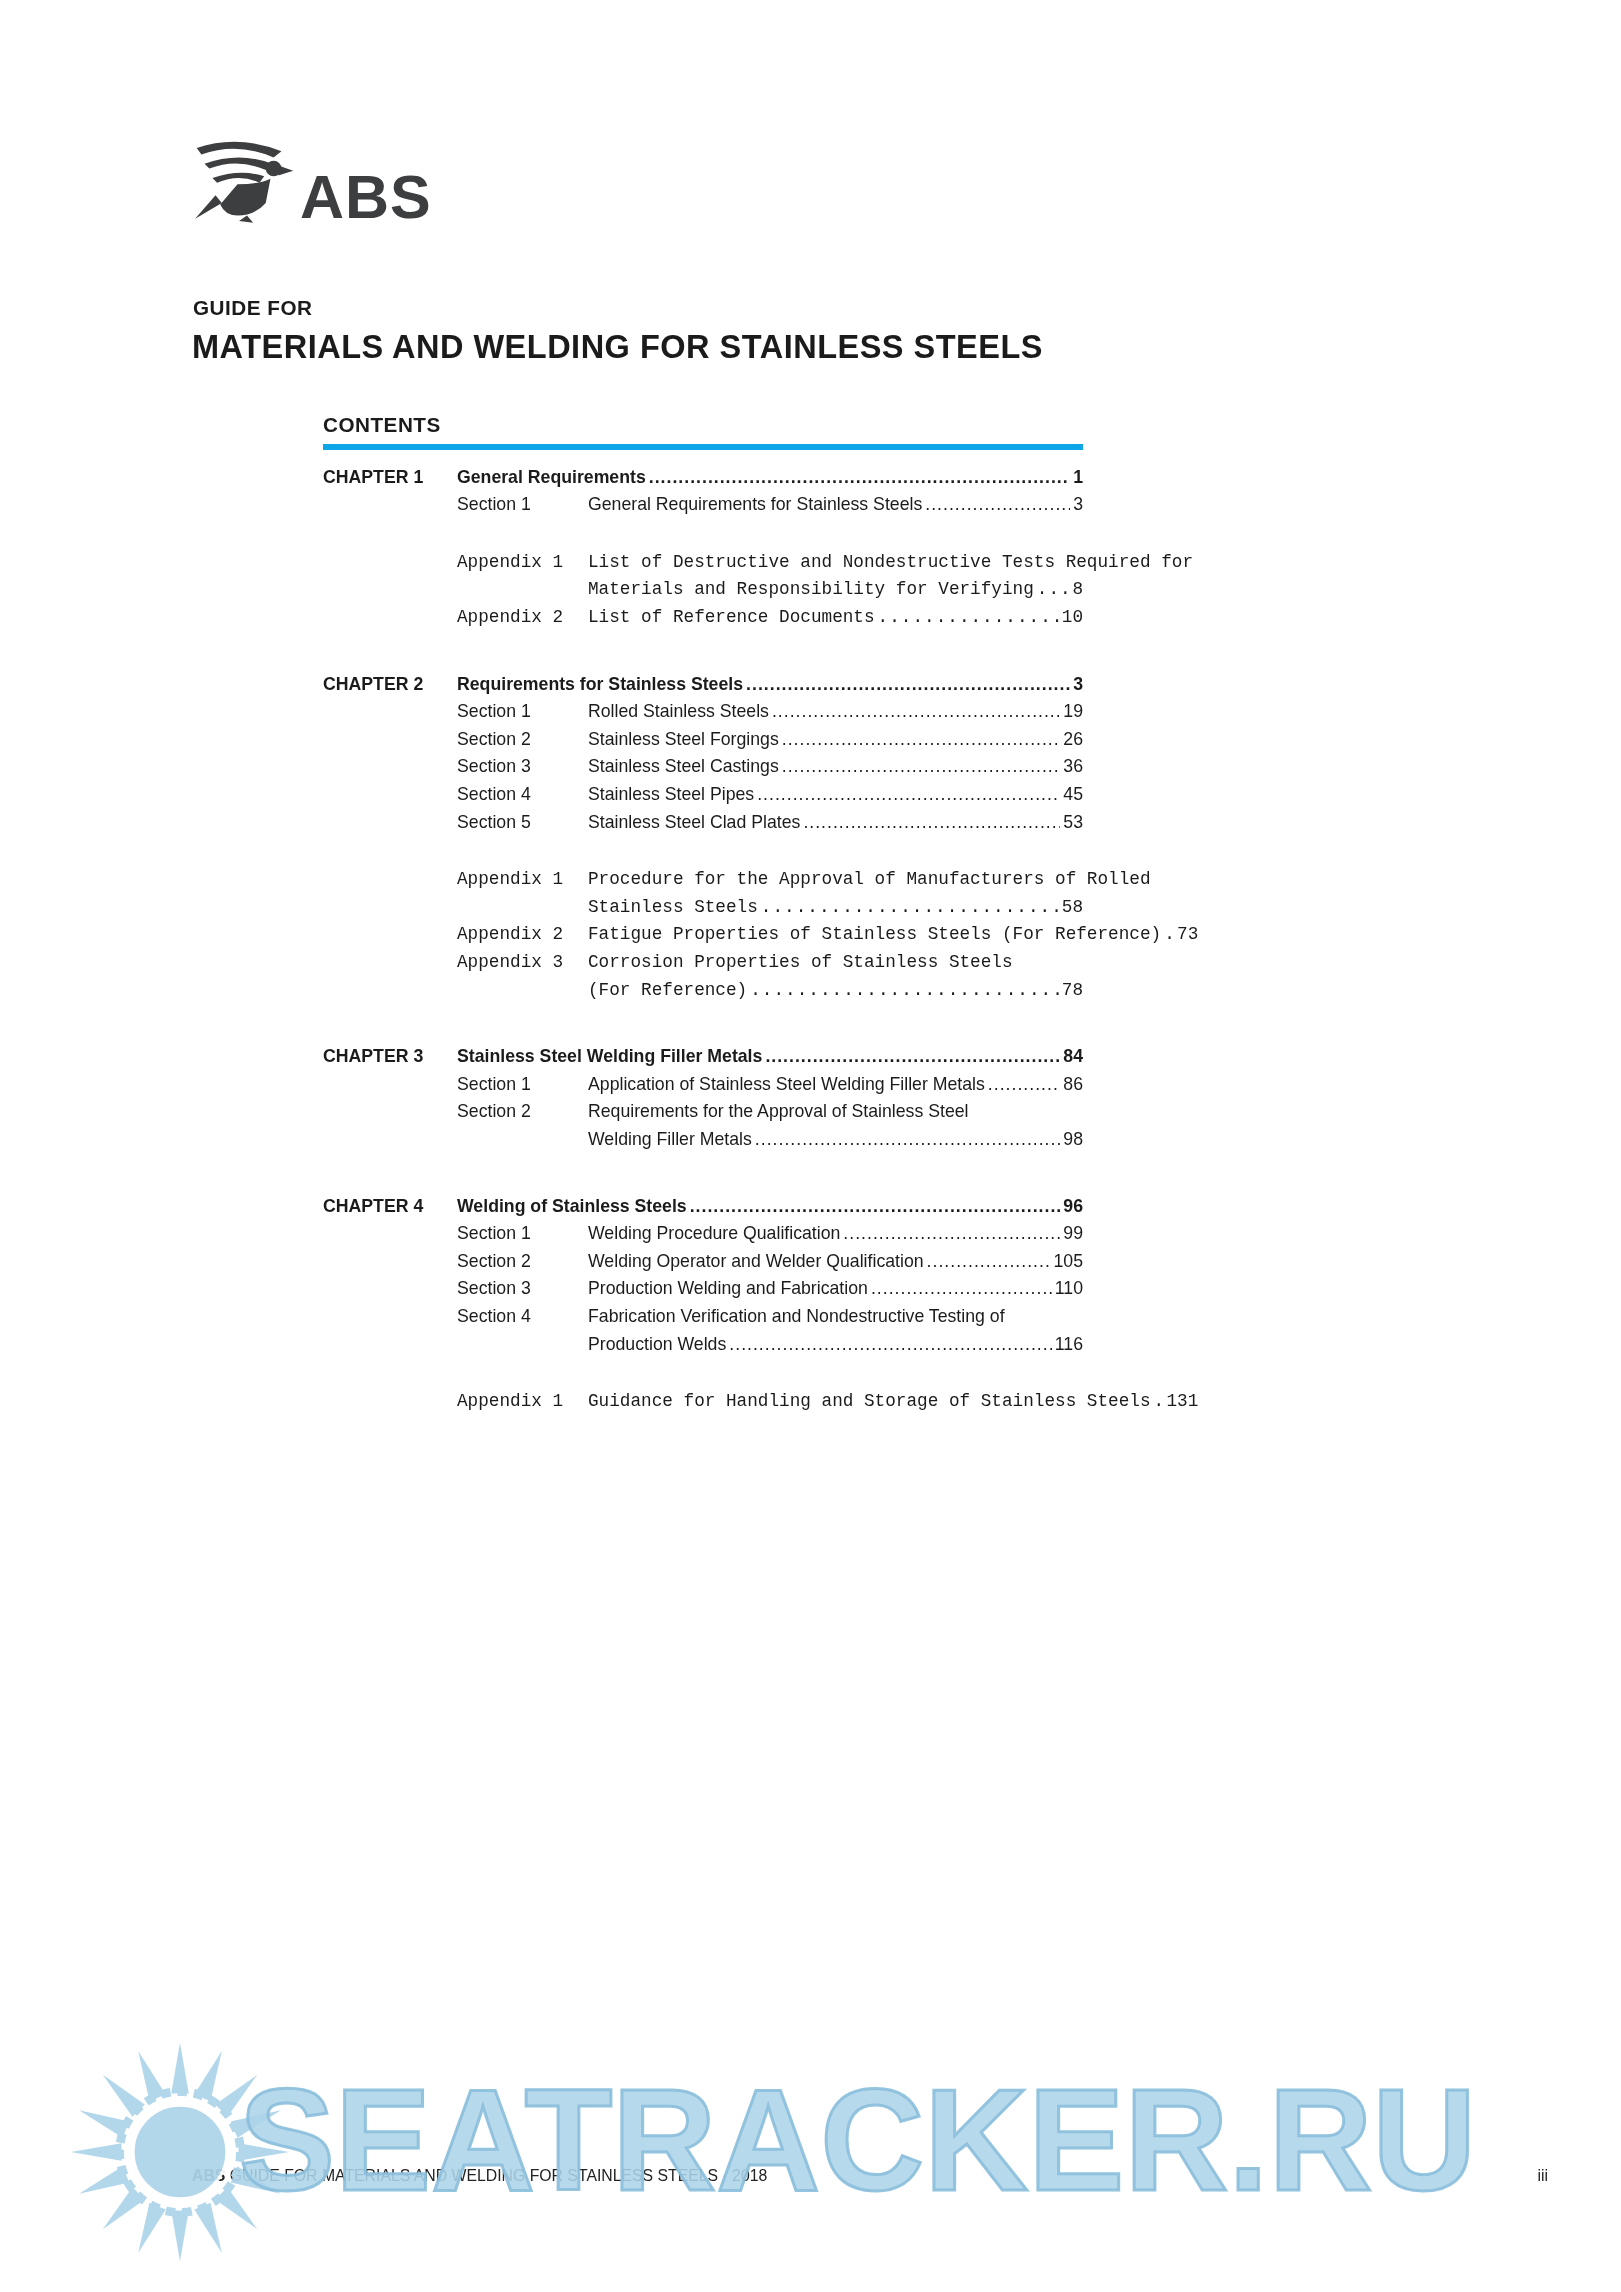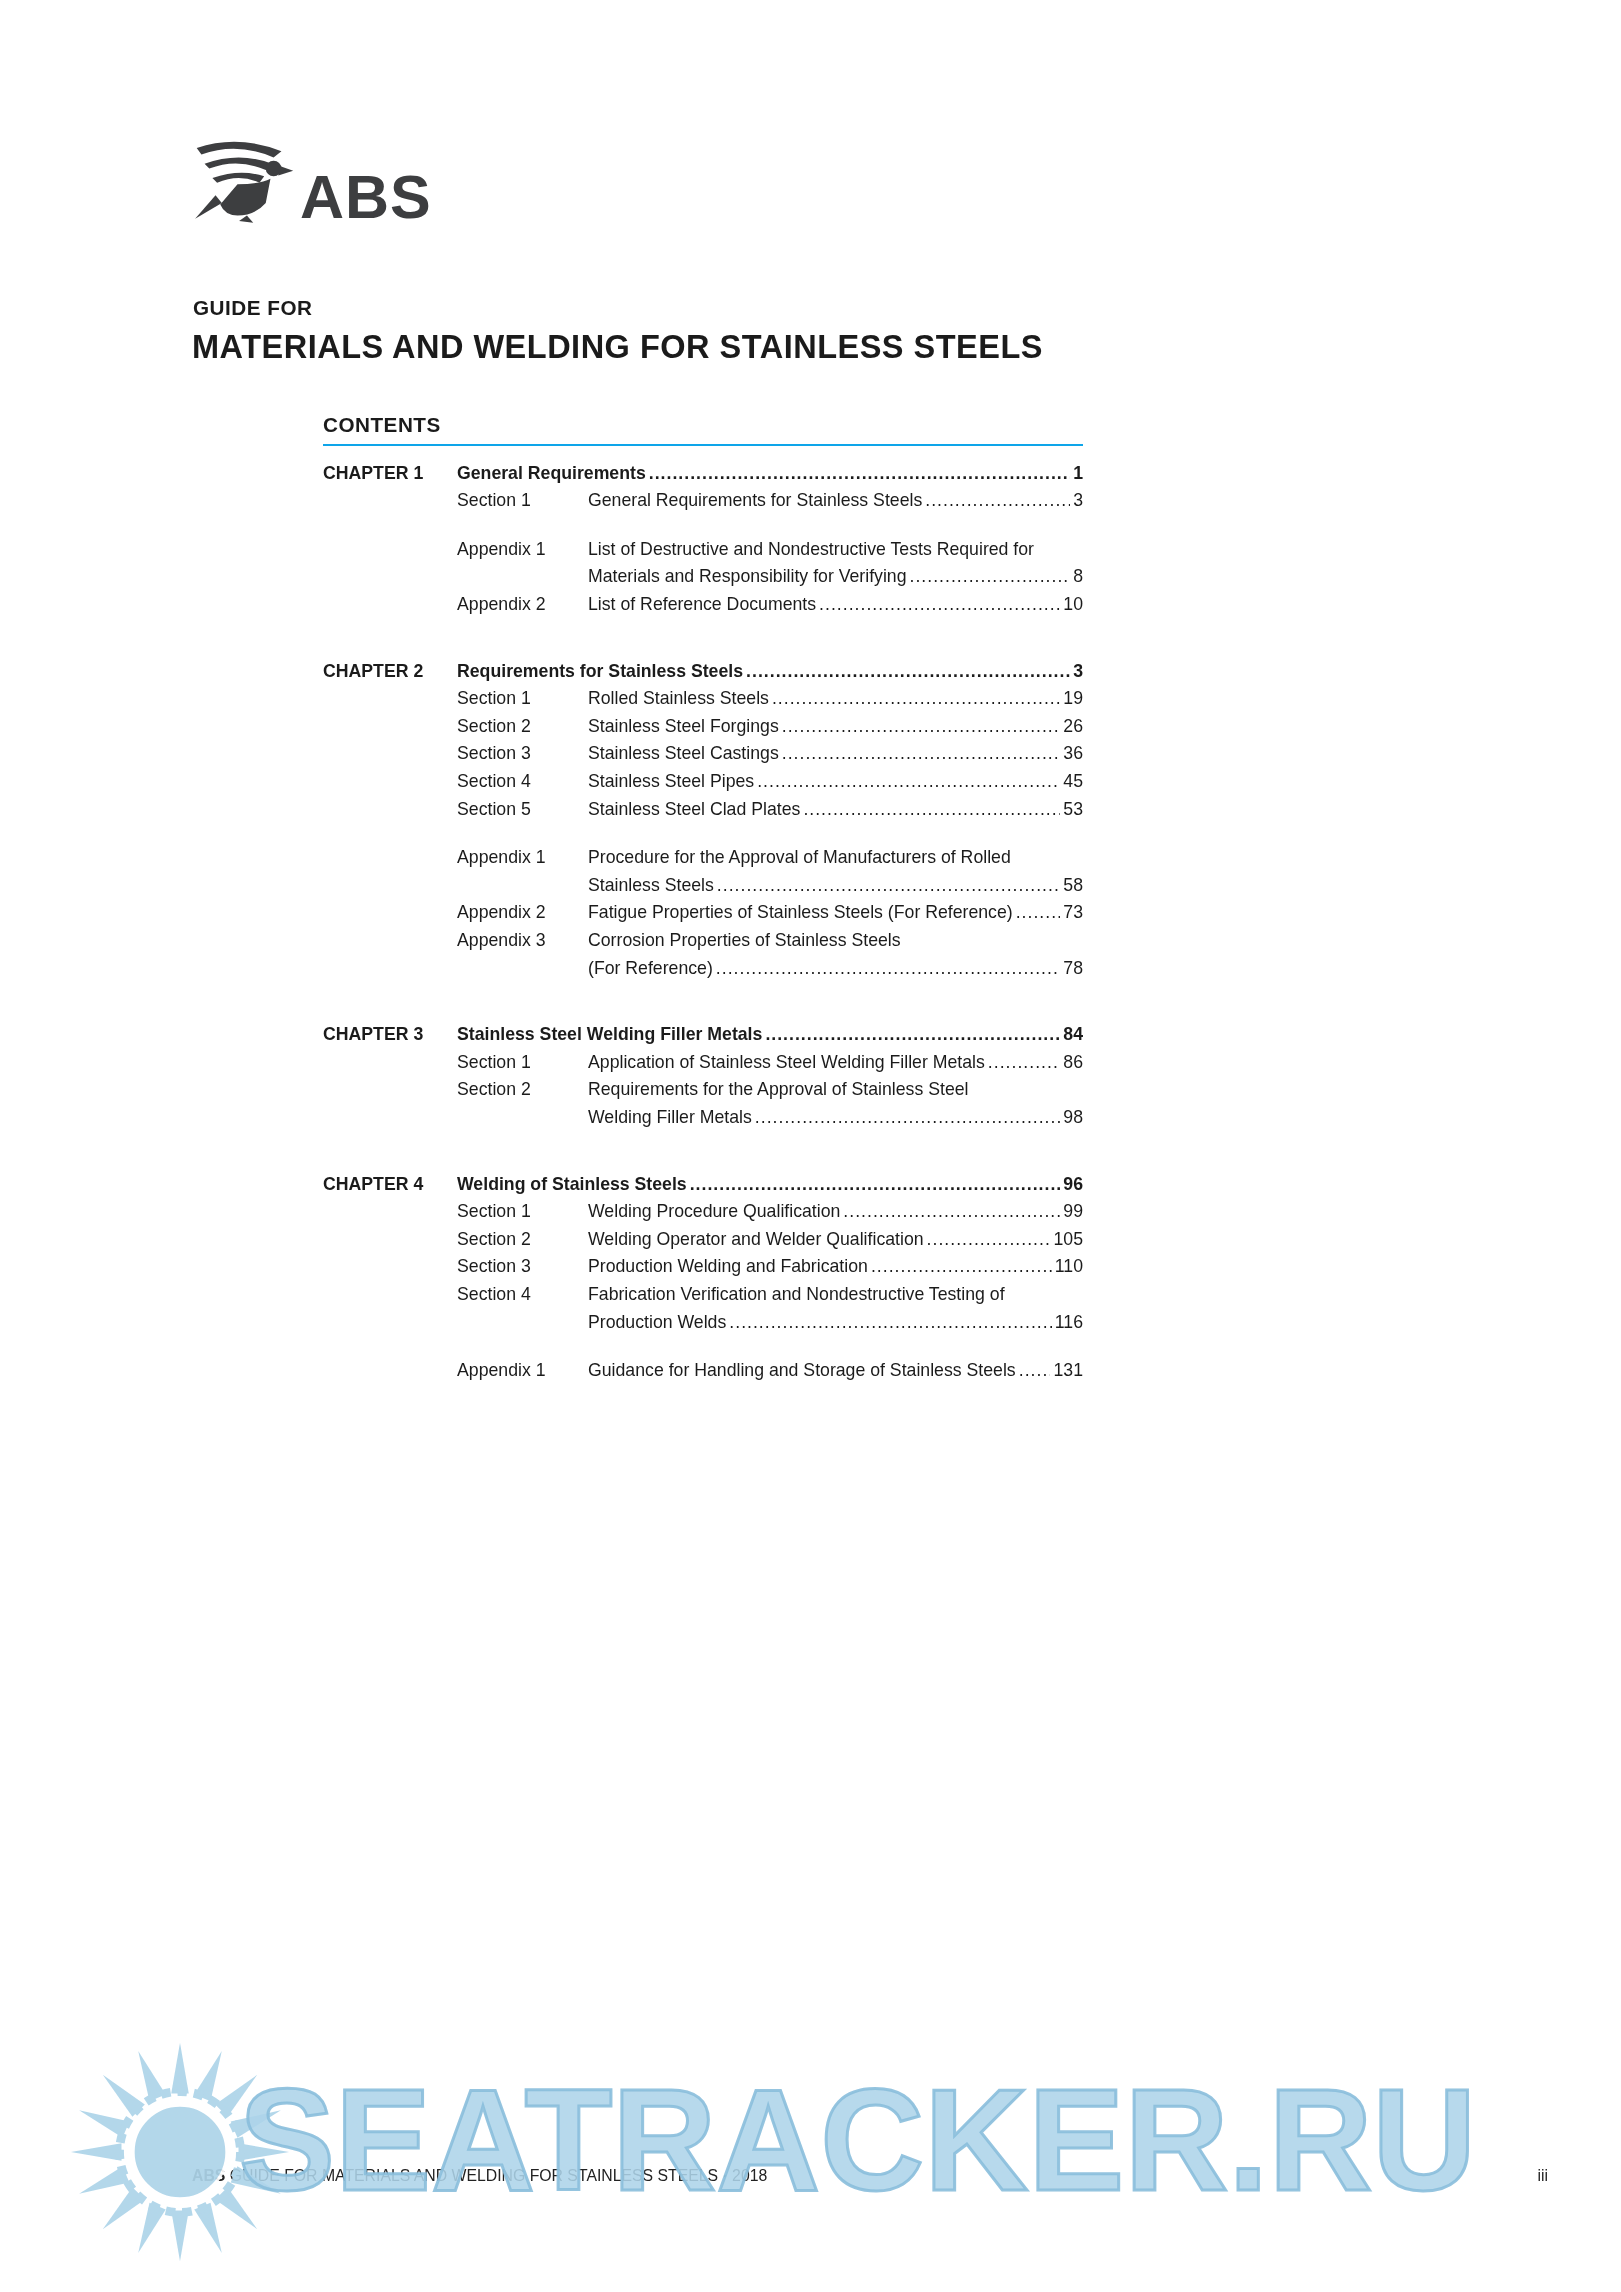--- a/index.html
+++ b/index.html
@@ -18,40 +18,40 @@
   .logo { position:absolute; left:133px; top:134px; display:flex; align-items:flex-end; gap:5.9px; }
   .logo svg { display:block; }
   .logo-text { font-size:61px; font-weight:700; color:#3d3e40; letter-spacing:1px; line-height:0.9; }
 
   
   .kicker { position:absolute; left:134px; top:296px; font-size:20.7px; font-weight:700; letter-spacing:0.5px; }
   .doc-title { position:absolute; left:133px; top:329px; margin:0; font-size:32.5px; font-weight:700; letter-spacing:0.5px; white-space:nowrap; }
 
   
   .contents { position:absolute; left:264px; top:413px; width:760px; }
-  .contents-heading { margin:0; font-size:20.7px; font-weight:700; letter-spacing:0.5px; padding-bottom:6.9px; border-bottom:2px solid #0ea5e9; }
+  .contents-heading { margin:0; font-size:20.7px; font-weight:700; letter-spacing:0.5px; padding-bottom:6.9px; border-bottom:6px solid #0ea5e9; }
   .toc { margin-top:11.8px; }
 
   .row { display:grid; grid-template-columns:134px 131px 1fr; font-size:17.7px; line-height:27.6px; }
   .c1 { grid-column:1; }
   .c2 { grid-column:2; }
   .c3 { grid-column:3; min-width:0; }
   .chap-row { font-weight:700; }
   .chap-row .c23 { grid-column:2 / 4; min-width:0; }
 
   .line { display:flex; align-items:baseline; min-width:0; }
   .t { white-space:nowrap; }
   .pre { white-space:nowrap; }
   .dots { flex:1 1 auto; min-width:9.9px; overflow:hidden; white-space:nowrap; margin-left:3px; }
   .dots::after { content:"............................................................................................................................................................................"; letter-spacing:1px; }
   .pg { white-space:nowrap; padding-left:3px; }
 
   .chapter { margin-top:39px; }
   .chapter.first { margin-top:13.8px; }
-  .appendix-group { margin-top:21px; }
+  .appendix-group { margin-top:30px;font-family:Liberation Mono, monospace; }
   .section-group { }
 
   
   .footer {
     position:absolute; left:133px; top:2167px; width:1356px;
     display:flex; justify-content:space-between; align-items:baseline;
     font-size:15.8px; color:#222; z-index:1;
   }
   .footer b { font-weight:700; }
   .footer .folio { font-weight:400;margin-left:39px; }

